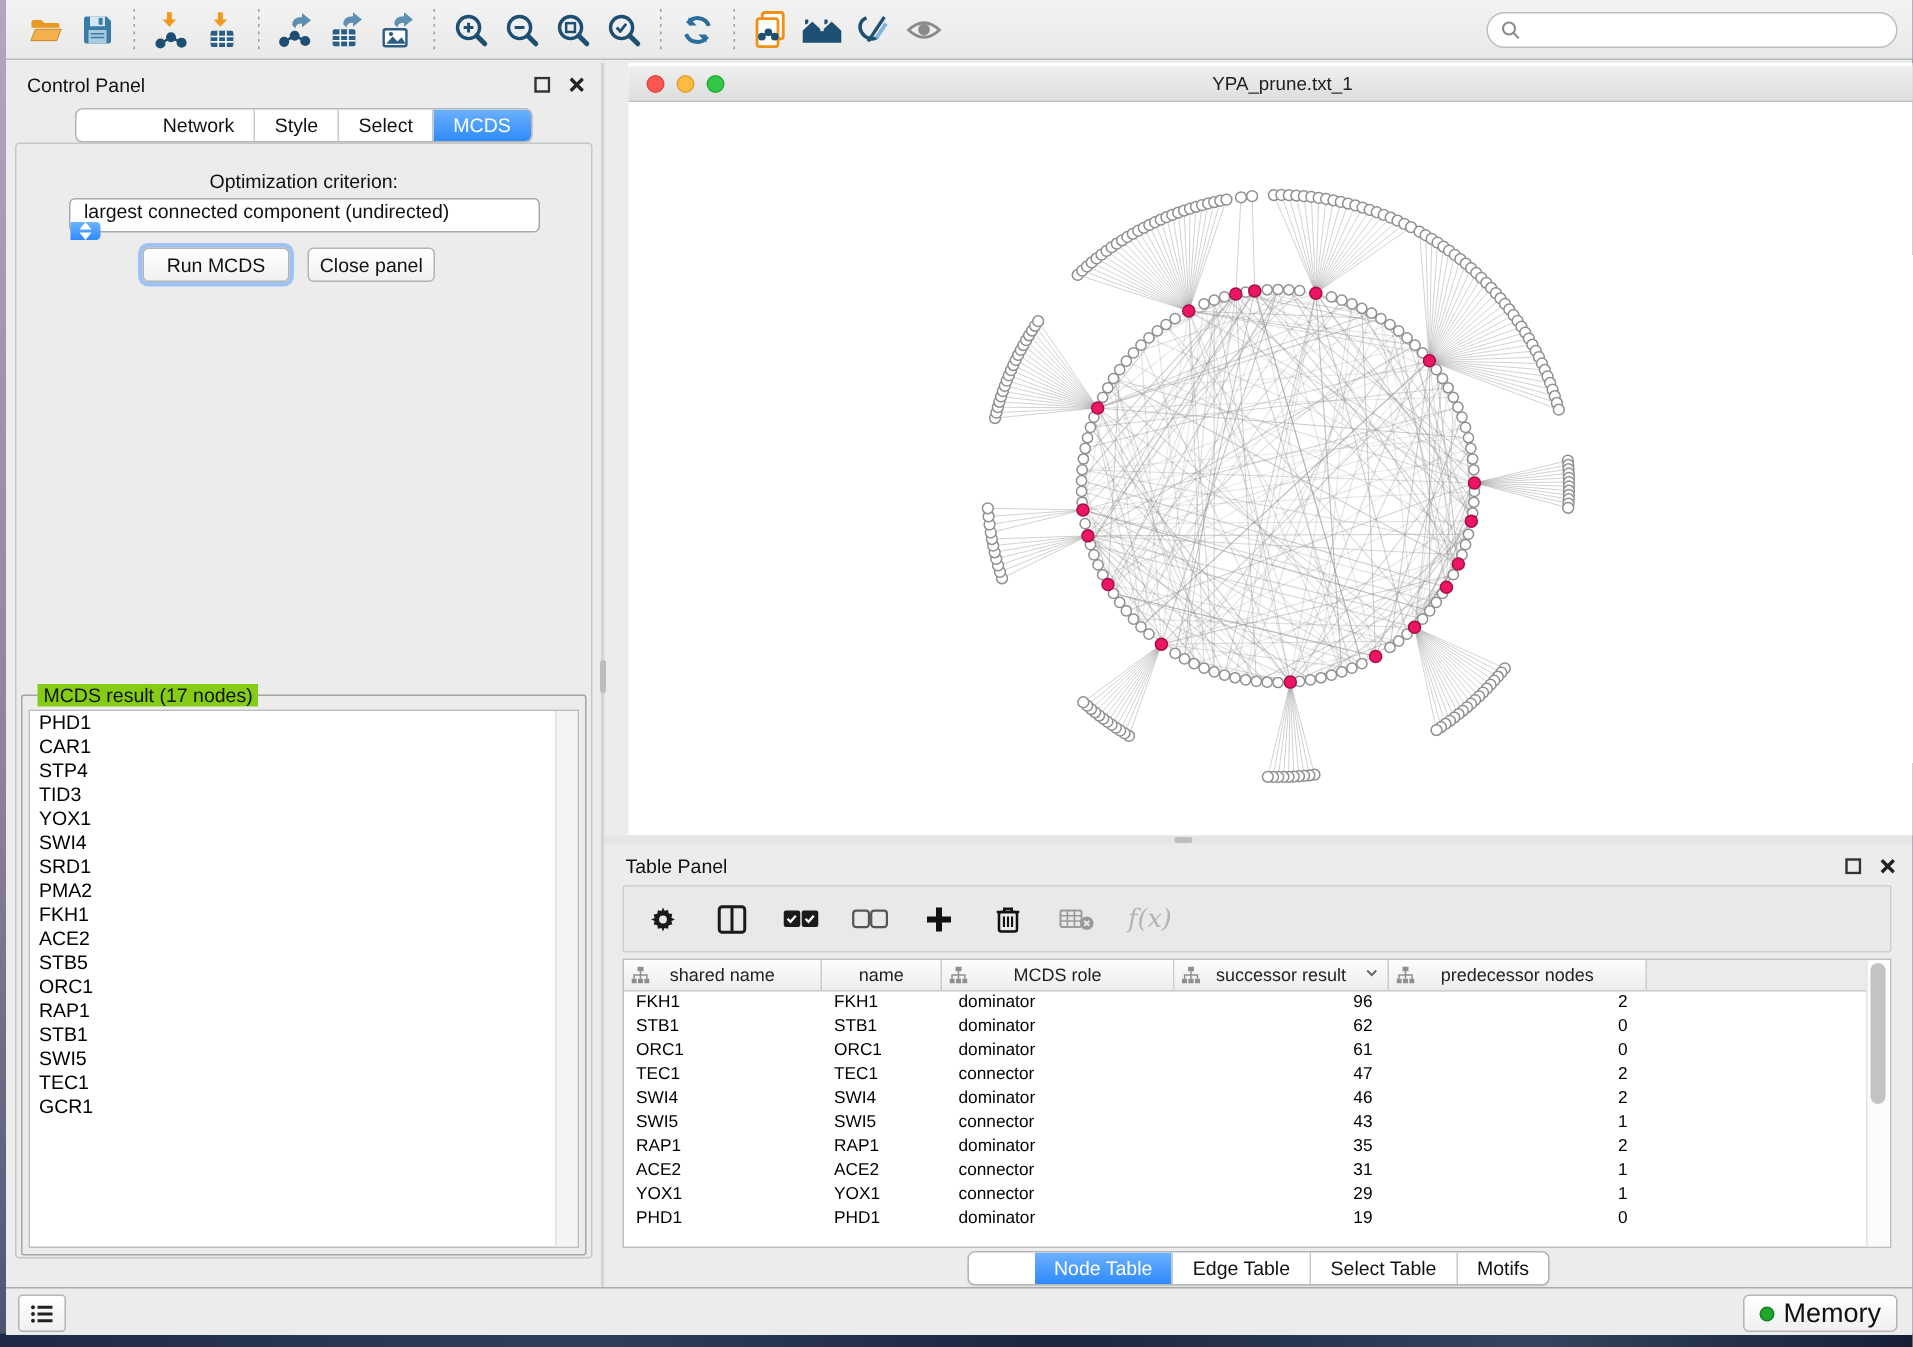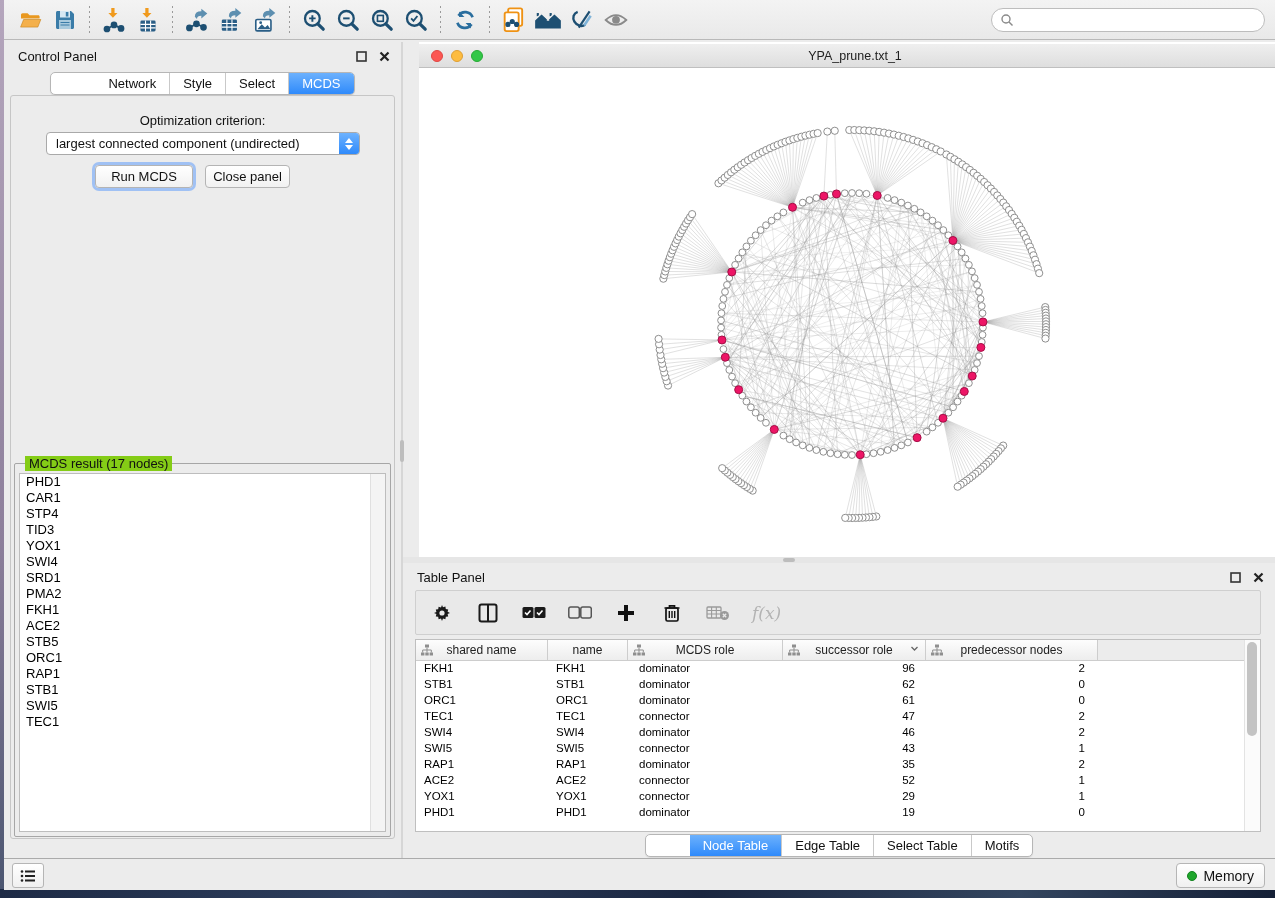--- a/index.html
+++ b/index.html
@@ -33,21 +33,21 @@
   .seg{display:inline-flex;border:1px solid #b6b6b6;border-radius:5px;overflow:hidden;
     background:#fff;box-shadow:0 1px 1px rgba(0,0,0,.08);padding-left:44px;}
   .seg>div{padding:3px 13px;font-size:13px;color:#111;border-left:1px solid #c9c9c9;cursor:default;}
   .seg>div:first-child{border-left:none;}
   .seg>div.active{background:linear-gradient(#6cb1fd,#2f8afb);color:#fff;}
   #cp-tabs{position:absolute;left:0;right:0;top:30px;text-align:center;}
   #cp-box{position:absolute;left:6px;top:53px;width:383px;height:742px;
     border:1px solid #c6c6c6;border-radius:3px;}
   #opt-label{position:absolute;left:0;right:0;top:71px;text-align:center;font-size:13px;color:#111;}
   #opt-select{position:absolute;left:42px;top:90px;width:314px;height:23px;background:#fff;
-    border:1px solid #a9a9a9;border-radius:4px;display:flex;align-items:center;box-sizing:border-box;}
+    border:1px solid #a9a9a9;border-radius:4px;display:flex;align-items:flex-start;box-sizing:border-box;flex-direction:column;}
   #opt-select .sel-text{flex:1;font-size:13px;padding-left:9px;color:#111;white-space:nowrap;}
   .stepper{width:20px;height:21px;border-radius:0 3px 3px 0;
     background:linear-gradient(#6db2fe,#2f8afb);display:flex;flex-direction:column;
     align-items:center;justify-content:center;gap:2px;}
   .tri-up{width:0;height:0;border-left:4px solid transparent;border-right:4px solid transparent;
     border-bottom:5px solid #fff;}
   .tri-dn{width:0;height:0;border-left:4px solid transparent;border-right:4px solid transparent;
     border-top:5px solid #fff;}
   .btn{position:absolute;height:23px;background:linear-gradient(#ffffff,#f1f1f1);
     border:1px solid #b4b4b4;border-radius:4px;font-size:13px;color:#111;
@@ -112,21 +112,21 @@
   #tp-tabs{position:absolute;left:0;right:0;top:271px;text-align:center;}
 
   
   #status-bar{position:absolute;left:0;top:858px;width:100%;height:31px;background:#ececec;
     border-top:1px solid #ababab;}
   #list-btn{position:absolute;left:8px;top:4px;width:30px;height:23px;
     background:linear-gradient(#fff,#f0f0f0);border:1px solid #b5b5b5;border-radius:3px;
     display:flex;align-items:center;justify-content:center;}
   #memory-btn{position:absolute;right:10px;top:4px;height:23px;padding:0 10px;
     background:linear-gradient(#fff,#f0f0f0);border:1px solid #b5b5b5;border-radius:4px;
-    display:flex;align-items:center;gap:6px;font-size:14px;color:#111;}
+    display:flex;align-items:center;gap:6px;font-size:18px;color:#111;}
   #memory-dot{width:10px;height:10px;border-radius:50%;background:#1fa62c;border:1px solid #13831f;box-sizing:border-box;}
   svg{display:block;}
 </style>
 </head>
 <body>
 
 <div id="desktop-left"></div>
 <div id="desktop-bottom"></div>
 
 <div id="app">
@@ -322,20 +322,21 @@
             <div class="mitem">SRD1</div>
             <div class="mitem">PMA2</div>
             <div class="mitem">FKH1</div>
             <div class="mitem">ACE2</div>
             <div class="mitem">STB5</div>
             <div class="mitem">ORC1</div>
             <div class="mitem">RAP1</div>
             <div class="mitem">STB1</div>
             <div class="mitem">SWI5</div>
             <div class="mitem">TEC1</div>
+            <div class="mitem">GCR1</div>
           </div>
         <div id="mcds-scroll"></div>
       </div>
     </div>
   </div>
 
   <div id="v-gutter"></div>
   <div id="v-handle"></div>
 
   <div id="network-panel">
@@ -1160,21 +1161,21 @@
         <div class="hcell c3">
           <span class="hicon">
             <svg width="12" height="12" viewBox="0 0 12 12">
                 <rect x="4" y="0.5" width="4" height="3" fill="#8f8f8f"></rect>
                 <path d="M6 3.5v2.5M1.7 8.5V6h8.6v2.5M6 6v2.5" stroke="#8f8f8f" fill="none"></path>
                 <rect x="0" y="8.5" width="3.4" height="3" fill="#8f8f8f"></rect>
                 <rect x="4.3" y="8.5" width="3.4" height="3" fill="#8f8f8f"></rect>
                 <rect x="8.6" y="8.5" width="3.4" height="3" fill="#8f8f8f"></rect>
               </svg>
           </span>
-          <span>successor role</span>
+          <span>successor result</span>
           <span class="sort-ch">
             <svg width="9" height="9" viewBox="0 0 9 9">
                 <path d="M1.5 3l3 3 3-3" fill="none" stroke="#666" stroke-width="1.3"></path>
               </svg>
           </span>
         </div>
         <div class="hcell c4">
           <span class="hicon">
             <svg width="12" height="12" viewBox="0 0 12 12">
                 <rect x="4" y="0.5" width="4" height="3" fill="#8f8f8f"></rect>
@@ -1234,21 +1235,21 @@
             <div class="tcell c0">RAP1</div>
             <div class="tcell c1">RAP1</div>
             <div class="tcell c2">dominator</div>
             <div class="tcell c3">35</div>
             <div class="tcell c4">2</div>
           </div>
           <div class="trow">
             <div class="tcell c0">ACE2</div>
             <div class="tcell c1">ACE2</div>
             <div class="tcell c2">connector</div>
-            <div class="tcell c3">52</div>
+            <div class="tcell c3">31</div>
             <div class="tcell c4">1</div>
           </div>
           <div class="trow">
             <div class="tcell c0">YOX1</div>
             <div class="tcell c1">YOX1</div>
             <div class="tcell c2">connector</div>
             <div class="tcell c3">29</div>
             <div class="tcell c4">1</div>
           </div>
           <div class="trow">

